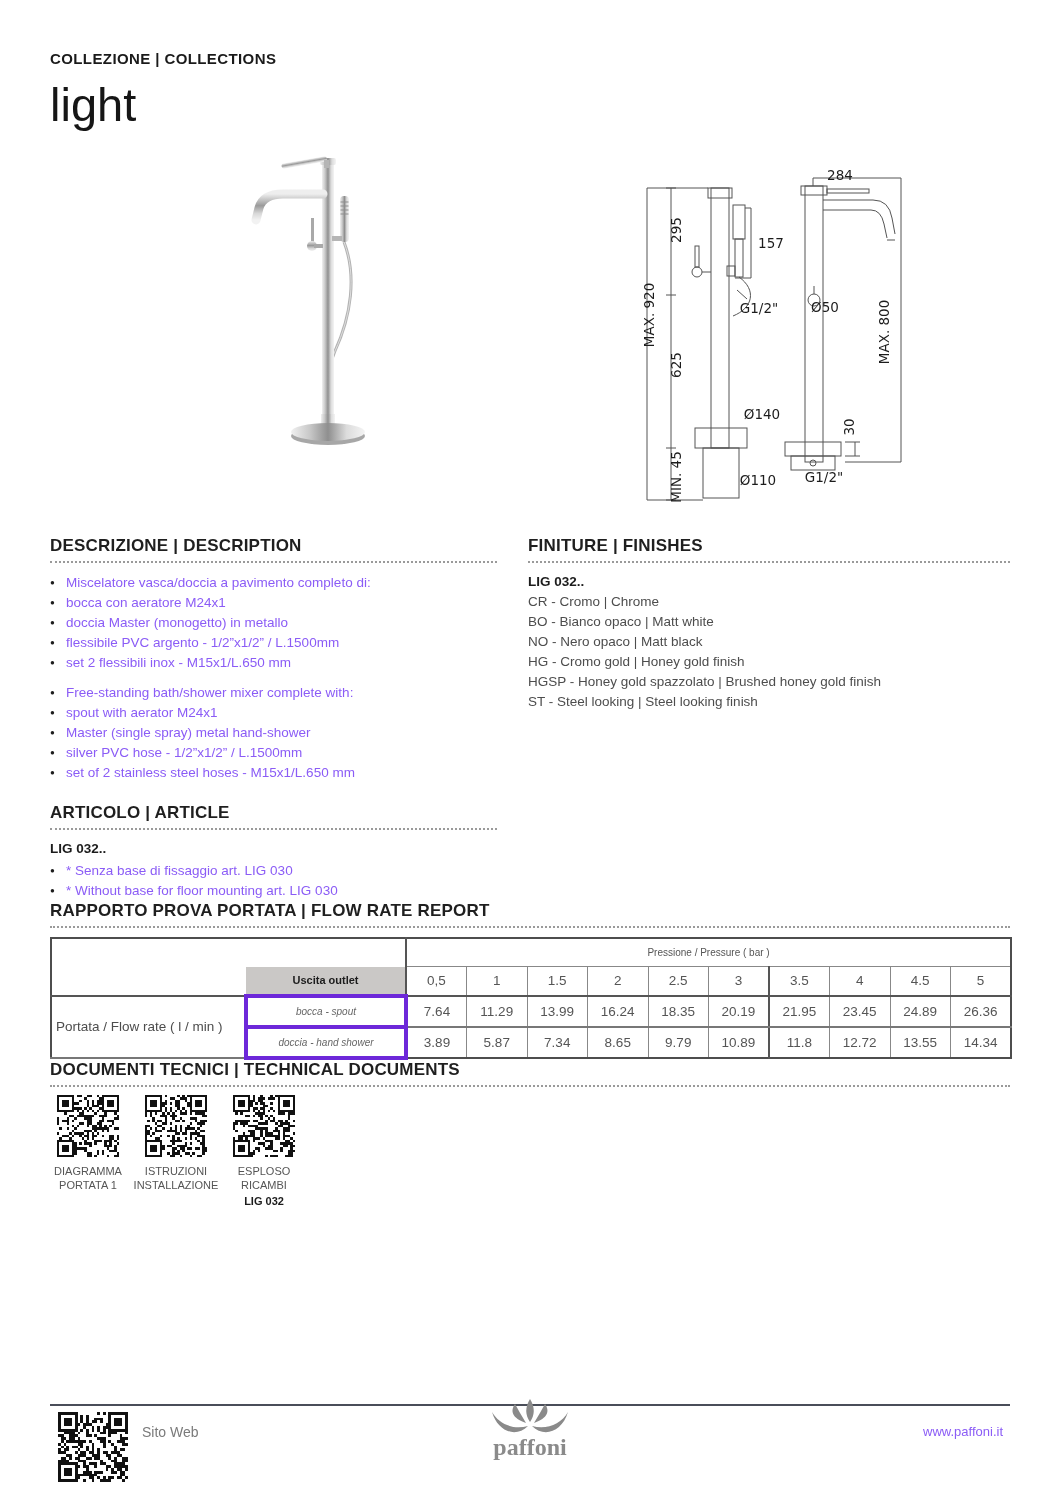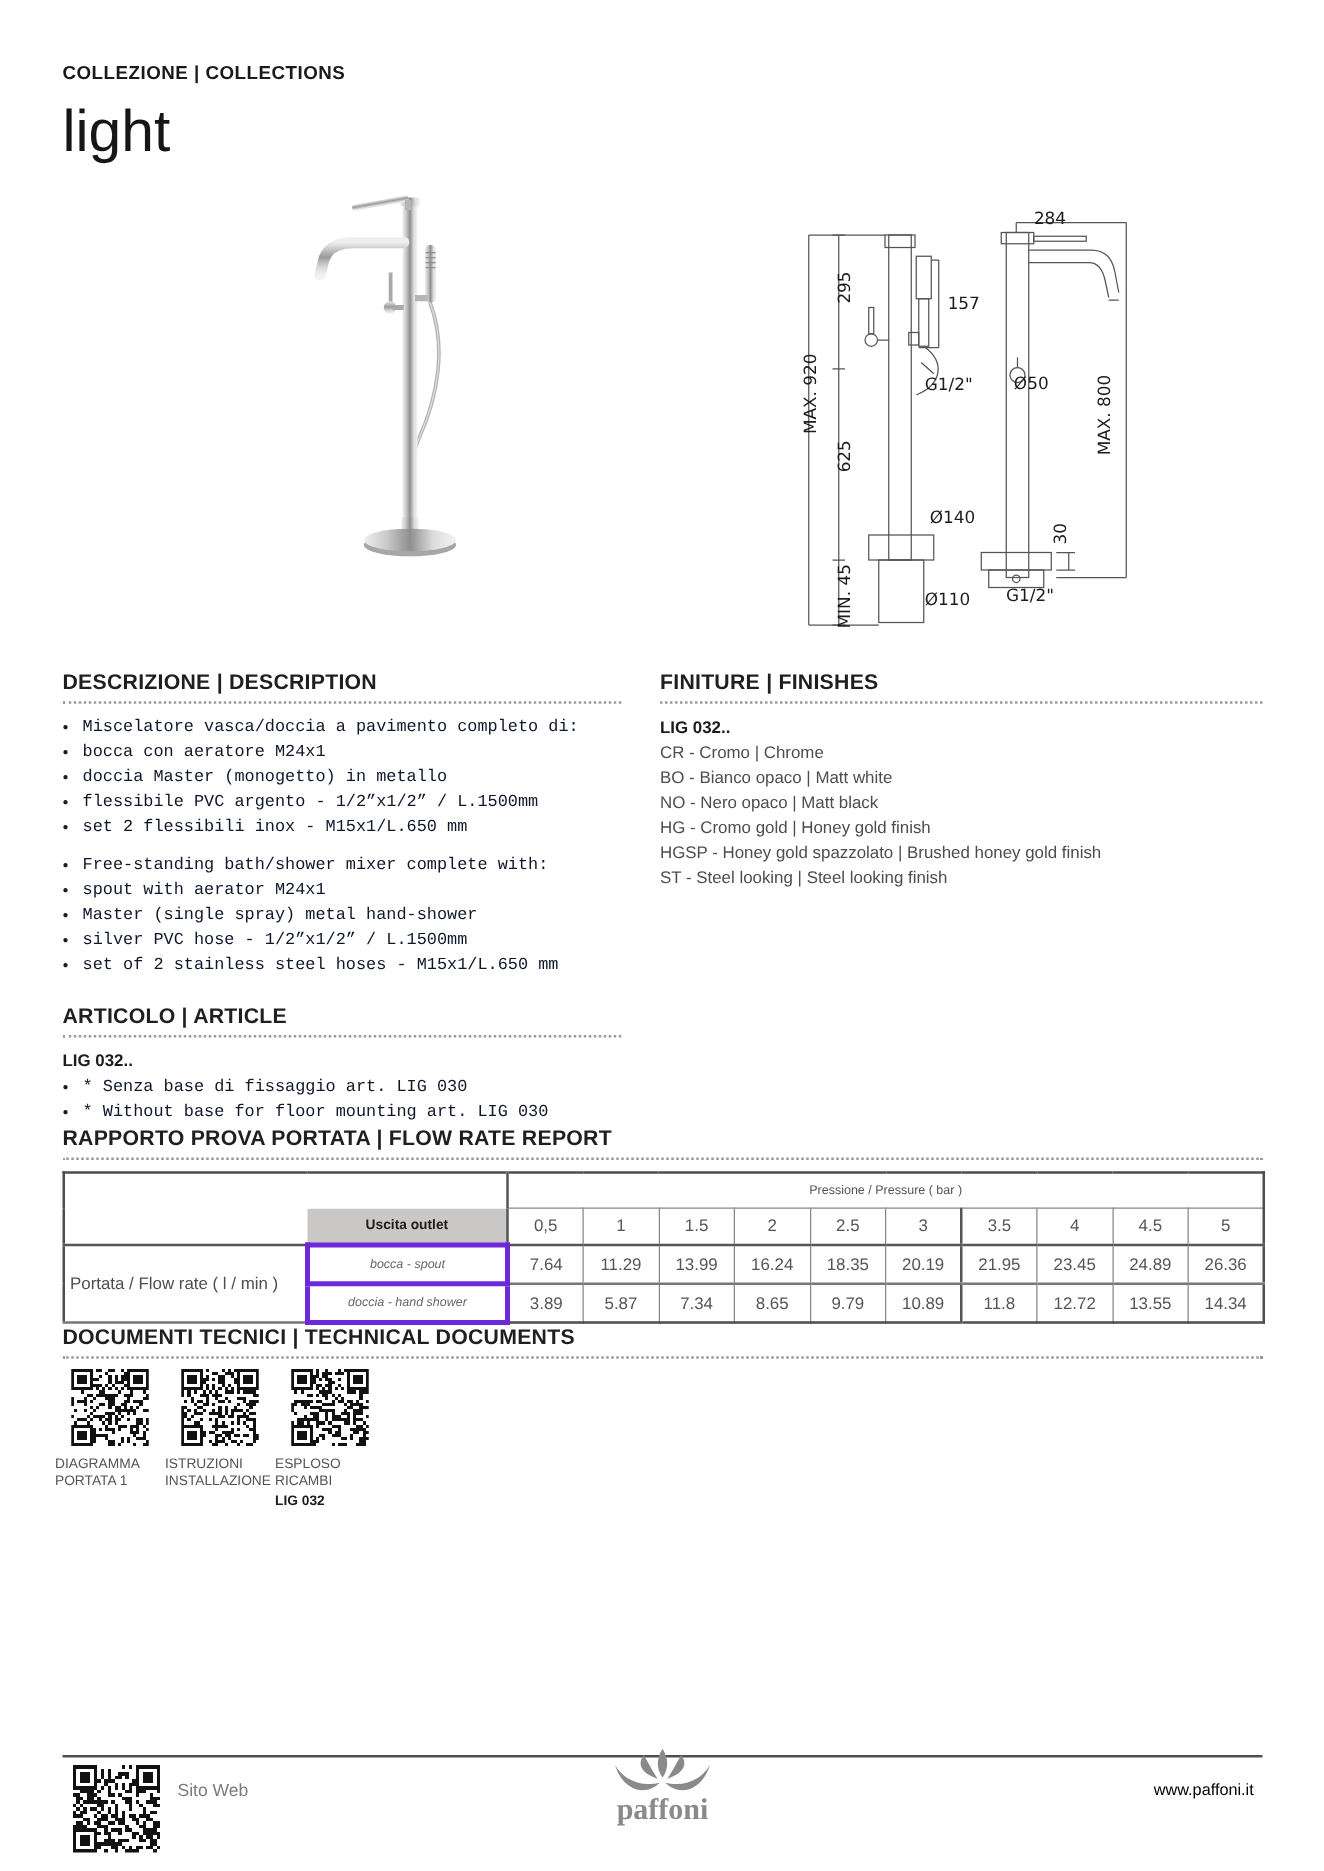--- a/index.html
+++ b/index.html
@@ -28,21 +28,21 @@
   section{position:absolute;}
   h2{margin:0;font-size:17px;font-weight:700;color:#1f1f1f;letter-spacing:.2px;}
   .rule{border-top:2px dotted #9a9a9a;margin-top:5px;height:0;}
   .sec-desc{left:50px;top:536px;width:447px;}
   .sec-fin{left:528px;top:536px;width:482px;}
   .sec-art{left:50px;top:803px;width:447px;}
   .sec-flow{left:50px;top:901px;width:960px;}
   .sec-docs{left:50px;top:1060px;width:960px;}
 
   ul.blist{list-style:none;margin:10px 0 0 0;padding:0;}
-  ul.blist li{position:relative;padding-left:16px;font-size:13.5px;line-height:20px;color:#0f172a;font-family:Liberation Mono, monospace;}
+  ul.blist li{position:relative;padding-left:16px;font-size:13.5px;line-height:20px;color:#8b5cf6;}
   ul.blist li::before{content:"\25CF";position:absolute;left:0;top:0;font-size:8px;line-height:20px;color:#1c1c1c;}
   .gap-top{margin-top:22px;}
   .code{font-size:13.5px;font-weight:700;color:#1c1c1c;margin-top:9px;line-height:20px;}
   .fin-line{font-size:13.5px;line-height:20px;color:#4d4d4d;}
 
   
   .flow-table{border-collapse:collapse;table-layout:fixed;width:960px;margin-top:9px;}
   .flow-table td{height:27px;text-align:center;padding:0;vertical-align:middle;}
   .flow-table{border:2px solid #4d4d4d;}
   .c-blank{border:none;border-right:2px solid #555;}
@@ -52,31 +52,31 @@
   .r2 td{border-bottom:2px solid #555;}
   .row-mid td{border-bottom:2px solid #777;}
   .c-num{border:1px solid #888;font-size:13.5px;color:#555;}
   .first-val{border-left:2px solid #555 !important;}
   .thick-left{border-left:2px solid #555 !important;margin-left:43px;}
   .c-sub{border:4px solid #6d28d9;font-size:10px;color:#666;font-style:italic;}
   .c-rowlabel{border-right:1px solid #888;font-size:13.5px;color:#4d4d4d;text-align:left !important;padding-left:4px !important;}
 
   
   #docs-list{display:flex;gap:0;margin-top:8px;margin-left:-6px;}
-  .doc-item{width:88px;text-align:left;}
+  .doc-item{width:88px;text-align:center;}
   .doc-qr{width:62px;height:62px;margin:0 auto 7px auto;}
   .doc-line{font-size:11px;line-height:14px;color:#555;white-space:nowrap;}
   .doc-code{font-weight:700;color:#1c1c1c;margin-top:2px;}
 
   
   .f-rule{position:absolute;left:50px;top:1404px;width:960px;height:2px;background:#4a4e59;}
   .footer-qr{position:absolute;left:58px;top:1412px;width:70px;height:70px;}
   .sito{position:absolute;left:142px;top:1424px;font-size:14px;color:#7a7a7a;}
   .logo{position:absolute;left:480px;top:1398px;}
-  .website{position:absolute;right:50px;top:1424px;font-size:13px;color:#000000;}
+  .website{position:absolute;right:50px;top:1424px;font-size:13px;color:#8b5cf6;}
 </style>
 </head>
 <body>
 
 <div class="page">
 
   <div class="hdr">
     <div class="coll-label">COLLEZIONE | COLLECTIONS</div>
     <h1 class="prod-name">light</h1>
   </div>

